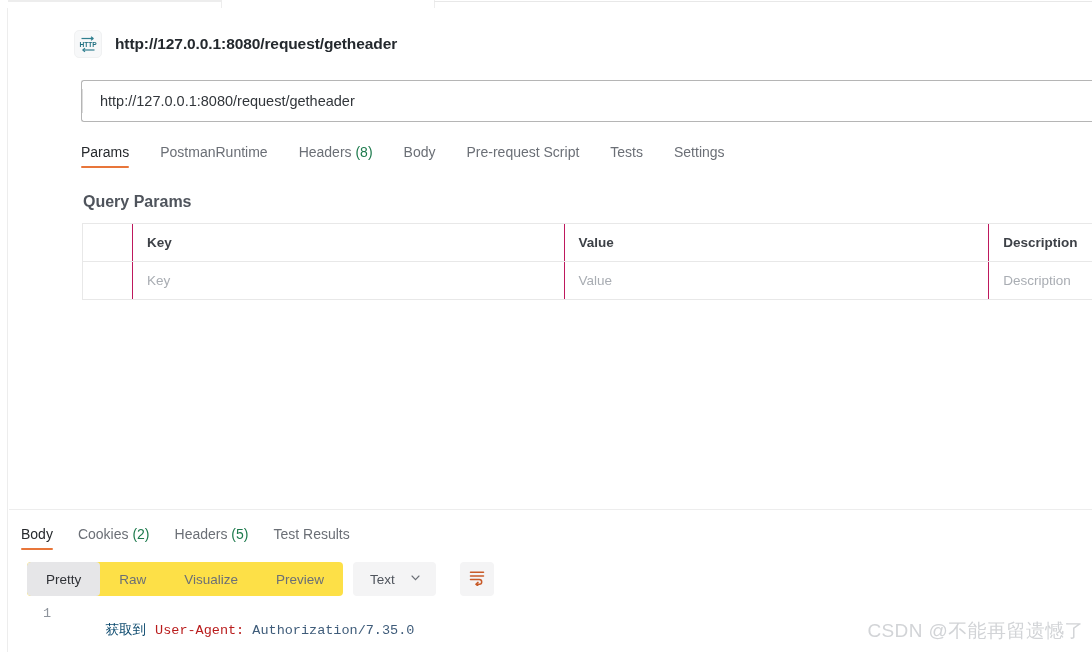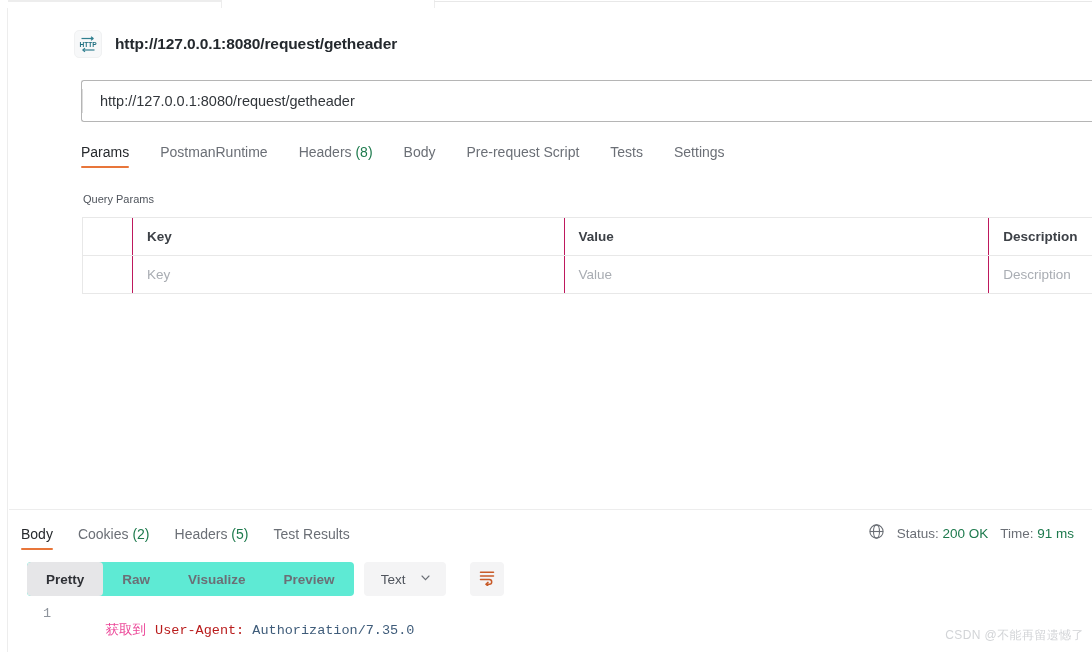--- a/index.html
+++ b/index.html
@@ -143,22 +143,22 @@
     left: 0; right: 0; bottom: 0;
     height: 2px;
     background: #e8763a;
     border-radius: 1px;
   }
   .tab-count { color: #1d7a4d; }
 
   
   .qp-title {
     margin: 19px 0 0 30px;
-    font-size: 11px;
-    font-weight: normal;
+    font-size: 16px;
+    font-weight: bold;
     color: #4f545c;
   }
   .qp-table {
     margin: 12px 0 0 29px;
     border-top: 1px solid #e8e8e8;
     border-left: 1px solid #e8e8e8;
     background: #ffffff;
     width: 1120px;
   }
   .qp-row {
@@ -233,25 +233,24 @@
   
   .resp-toolbar {
     display: flex;
     align-items: center;
     gap: 10px;
     margin: 12px 0 0 18px;
     height: 34px;
   }
   .seg-group {
     display: flex;
-    background: #5eead4;
+    background: #fde047;
     border-radius: 4px;
     height: 34px;
     overflow: hidden;
-    font-weight: bold;
   }
   .seg {
     padding: 0 19px;
     display: flex; align-items: center;
     font-size: 13.5px;
     color: #6b6f76;
     cursor: pointer;
     white-space: nowrap;
   }
   .seg.active {
@@ -291,29 +290,29 @@
     width: 48px;
     text-align: right;
     color: #8e949c;
     flex: none;
     padding-right: 6px;
   }
   .code-line {
     color: #2f3136;
     white-space: pre;
   }
-  .code-cn { color: #ec4899; }
+  .code-cn { color: #0c4a6e; }
   .code-key { color: #b91c1c; padding-left: 9px; }
   .code-str { color: #3f5c7a; }
 
   
   .watermark {
     position: absolute;
     right: 8px; bottom: 8px;
-    font-size: 12px;
+    font-size: 19px;
     color: #d2d4d7;
     letter-spacing: 0.4px;
     white-space: nowrap;
     pointer-events: none;
   }
 </style>
 </head>
 <body>
 
 <div class="tabstrip">
@@ -401,37 +400,20 @@
       </div>
       <div class="resp-tab">
         <span>Headers</span>
         <span class="tab-count">(5)</span>
       </div>
       <div class="resp-tab">
         <span>Test Results</span>
       </div>
     </div>
 
-    <div class="resp-status">
-      <span>
-        <svg width="17" height="17" viewBox="0 0 17 17">
-          <circle cx="8.5" cy="8.5" r="6.6" stroke="#6b6f76" stroke-width="1.1" fill="none"></circle>
-          <ellipse cx="8.5" cy="8.5" rx="3" ry="6.6" stroke="#6b6f76" stroke-width="1.1" fill="none"></ellipse>
-          <path d="M1.9 8.5 L15.1 8.5" stroke="#6b6f76" stroke-width="1.1" fill="none"></path>
-        </svg>
-      </span>
-      <span>
-        <span>Status:</span>
-        <span class="status-val">200 OK</span>
-      </span>
-      <span>
-        <span>Time:</span>
-        <span class="time-val">91 ms</span>
-      </span>
-    </div>
   </div>
 
   <div class="resp-toolbar">
     <div class="seg-group">
       <div class="seg active">Pretty</div>
       <div class="seg">Raw</div>
       <div class="seg">Visualize</div>
       <div class="seg">Preview</div>
     </div>
 

